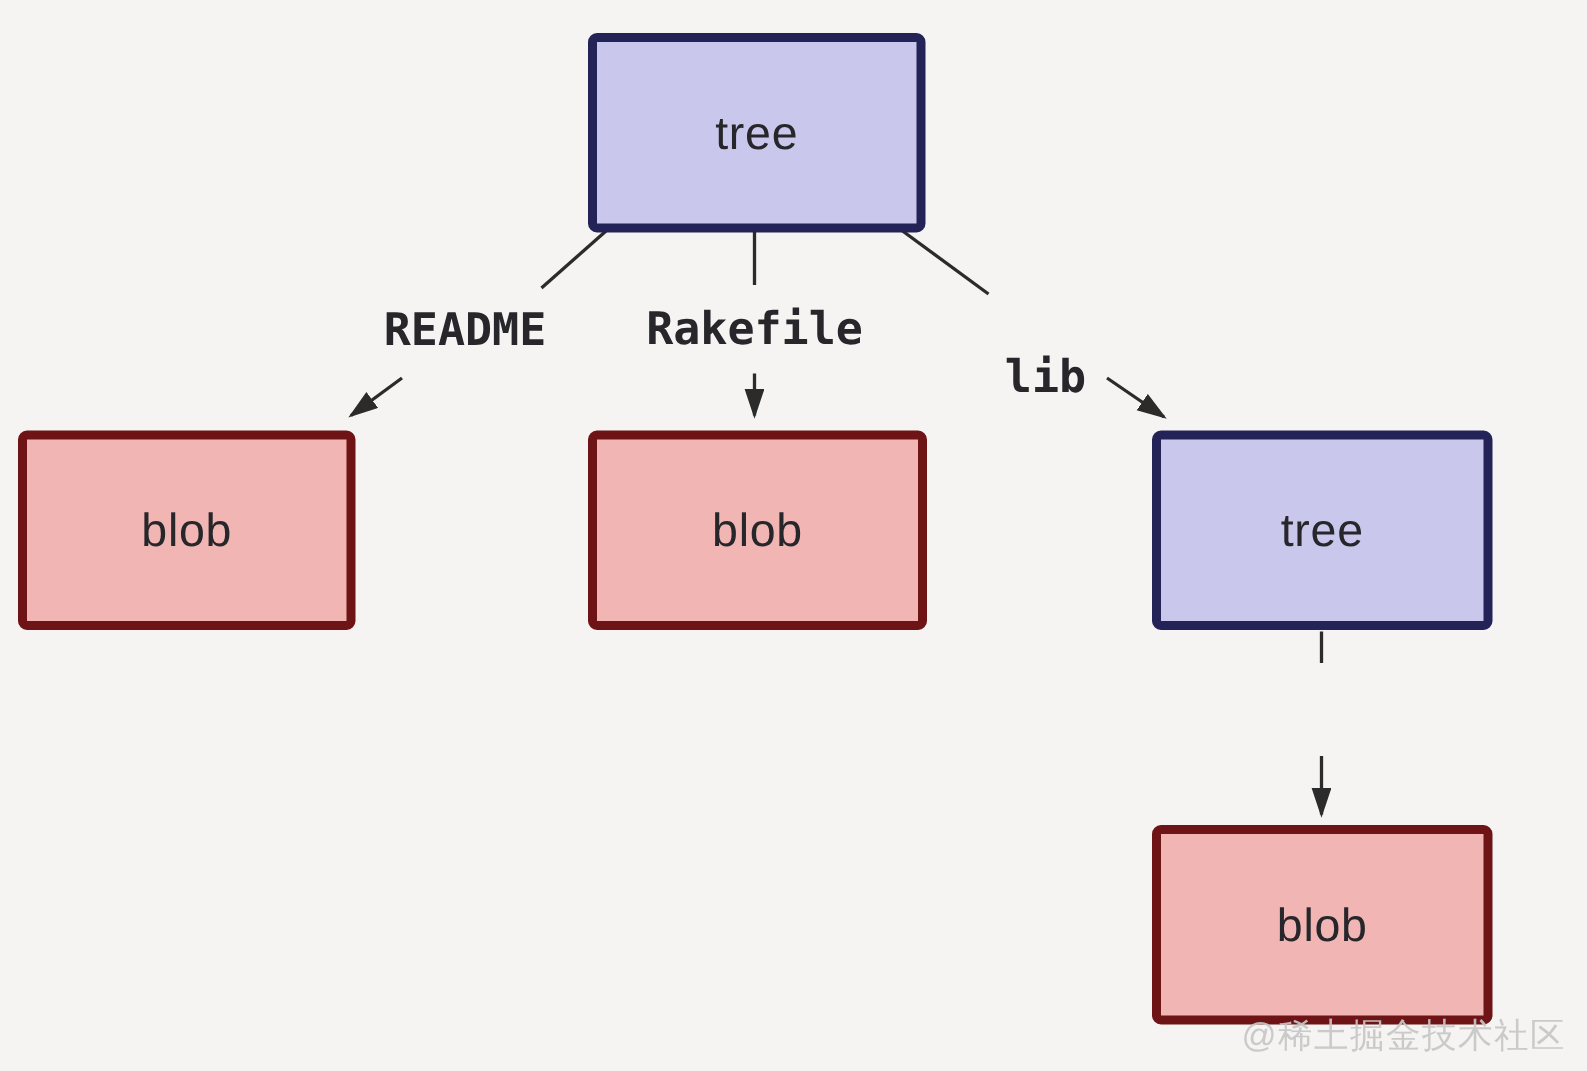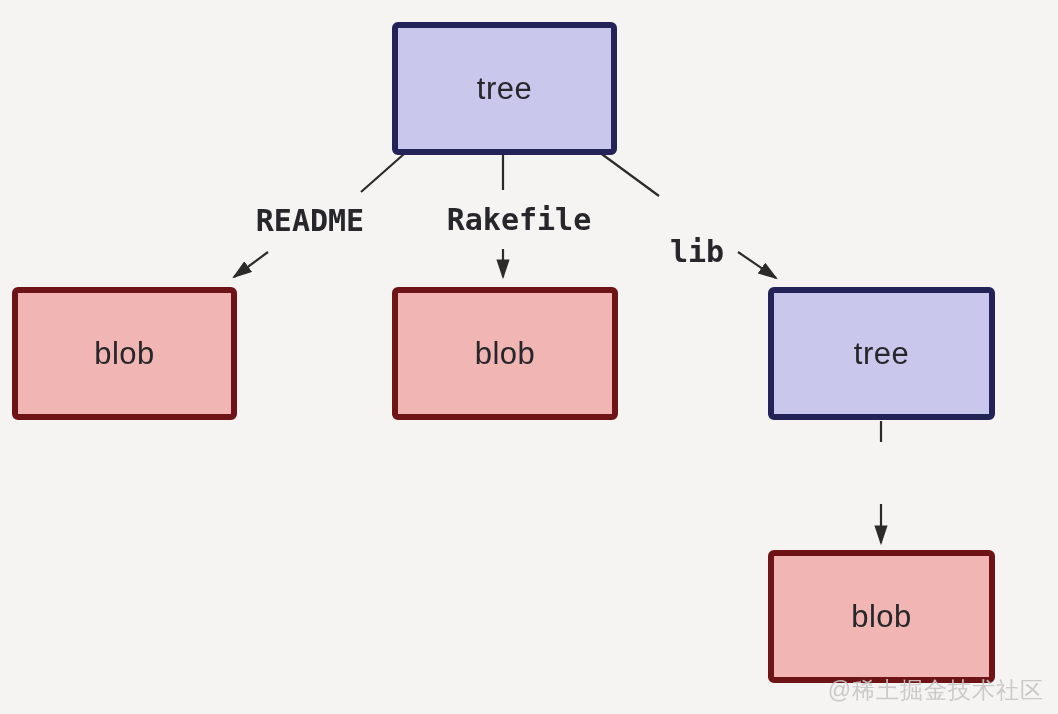--- a/index.html
+++ b/index.html
@@ -118,20 +118,20 @@
   <div class="node tree" style="left:768px; top:287px; width:227px; height:133px;">
     <span>tree</span>
   </div>
 
   <div class="node blob" style="left:768px; top:550px; width:227px; height:133px;">
     <span>blob</span>
   </div>
 
   <div class="edge-label" style="left:250px; top:203px; width:120px;">README</div>
 
-  <div class="edge-label" style="left:428px; top:202px; width:150px;margin-left:16px;">Rakefile</div>
+  <div class="edge-label" style="left:428px; top:202px; width:150px;">Rakefile</div>
 
   <div class="edge-label" style="left:658px; top:206px; width:78px;margin-top:28px;">lib</div>
 
 
   <div class="watermark">@稀土掘金技术社区</div>
 
 </div>
 
 </body></html>

